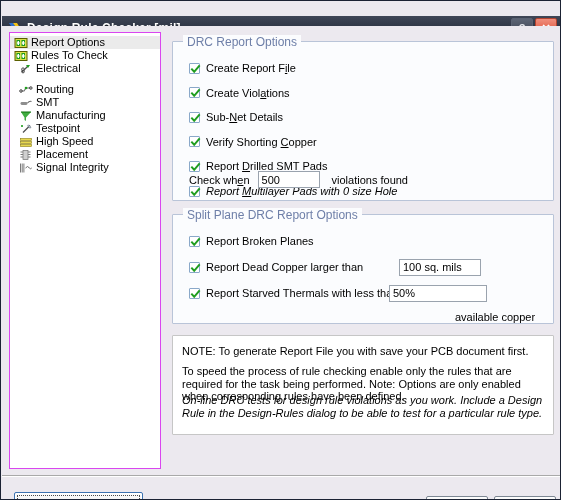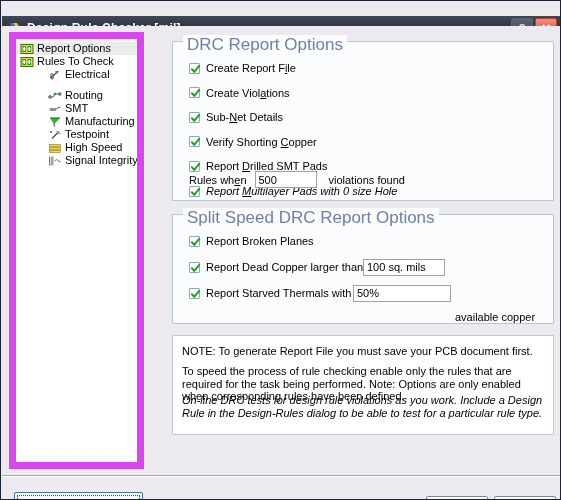--- a/index.html
+++ b/index.html
@@ -79,38 +79,38 @@
     left: 1px; top: 25px;
     width: 559px;
     height: 474px;
     background: #ece9ef;
   }
 
   
   .tree-panel {
     position: absolute;
     left: 7px; top: 6px;
-    width: 135px;
+    width: 152px;
     height: 437px;
     background: #ffffff;
-    border: 7px solid #d946ef;
+    border: 1px solid #d946ef;
     box-sizing: border-box;
     overflow: hidden;
   }
   .tree-item {
     display: flex;
     align-items: center;
     height: 13px;
     padding-left: 4px;
     font-size: 11px;
     white-space: nowrap;
     cursor: default;
   }
   .tree-item.root { padding-left: 4px; }
-  .tree-item.child { padding-left: 32px; }
+  .tree-item.child { padding-left: 9px; }
   .tree-item.selected { background: #ebebeb; }
   .tree-ico {
     width: 14px; height: 12px;
     margin-right: 3px;
     flex: 0 0 auto;
     display: block;
   }
   .tree-label { line-height: 13px; }
 
   
@@ -128,21 +128,21 @@
     border: 1px solid #b9c4d8;
     background: #fbfcfe;
     border-radius: 1px;
   }
   .gb-title {
     position: absolute;
     top: -7px; left: 10px;
     background: #fbfcfe;
     padding: 0 4px;
     color: #6e7fa8;
-    font-size: 17px;
+    font-size: 12px;
     white-space: nowrap;
   }
 
   
   #gb-drc { top: 9px; height: 160px; }
   
   #gb-split { top: 182px; height: 110px; }
   
   #gb-note { top: 303px; height: 100px; border-color: #c6c6c6; background:#ffffff; }
 
@@ -173,20 +173,21 @@
     box-sizing: border-box;
     height: 17px;
     background: #ffffff;
     border: 1px solid #9aa3ae;
     font-family: "Liberation Sans", sans-serif;
     font-size: 11px;
     color: #000;
     padding: 0 3px;
     line-height: 15px;
     outline: none;
+    margin-left: 36px;
   }
   .inline-lbl { font-size: 11px; white-space: nowrap; }
 
   
   .note-p {
     position: absolute;
     left: 9px;
     right: 8px;
     font-size: 11px;
     line-height: 12.5px;
@@ -336,20 +337,34 @@
               <rect x="1.5" y="2.5" width="11" height="2" fill="#e8d94e" stroke="#8a7c10" stroke-width=".6"></rect>
               <rect x="1.5" y="5.5" width="11" height="2" fill="#e8d94e" stroke="#8a7c10" stroke-width=".6"></rect>
               <rect x="1.5" y="8.5" width="11" height="2" fill="#e8d94e" stroke="#8a7c10" stroke-width=".6"></rect>
             </svg>
           </span>
           <span class="tree-label">High Speed</span>
         </div>
         <div class="tree-item child" style="margin-top: 0px;">
           <span>
             <svg class="tree-ico" width="14" height="12" viewBox="0 0 14 12">
+              <rect x="4" y="1.5" width="5" height="9" fill="#cfcfcf" stroke="#6f6f6f" stroke-width=".7"></rect>
+              <rect x="1.5" y="2.5" width="2.5" height="1" fill="#7a7a7a"></rect>
+              <rect x="1.5" y="5" width="2.5" height="1" fill="#7a7a7a"></rect>
+              <rect x="1.5" y="7.5" width="2.5" height="1" fill="#7a7a7a"></rect>
+              <rect x="9" y="2.5" width="2.5" height="1" fill="#7a7a7a"></rect>
+              <rect x="9" y="5" width="2.5" height="1" fill="#7a7a7a"></rect>
+              <rect x="9" y="7.5" width="2.5" height="1" fill="#7a7a7a"></rect>
+            </svg>
+          </span>
+          <span class="tree-label">Placement</span>
+        </div>
+        <div class="tree-item child" style="margin-top: 0px;">
+          <span>
+            <svg class="tree-ico" width="14" height="12" viewBox="0 0 14 12">
               <path d="M1.5 1.5 V10.5 M3.2 1.5 V10.5 M4.9 1.5 V10.5" stroke="#7a7a7a" stroke-width="1"></path>
               <path d="M6.5 6 q2 -3 4 0 q1 1.5 2.2 0" stroke="#6b6b6b" stroke-width="1" fill="none"></path>
             </svg>
           </span>
           <span class="tree-label">Signal Integrity</span>
         </div>
       </div>
 
     <div class="right-col">
 
@@ -401,29 +416,29 @@
                 <svg width="11" height="11" viewBox="0 0 11 11">
                   <path d="M2 5.4 L4.2 7.8 L9 2.2" stroke="#1f9d1f" stroke-width="2" fill="none" stroke-linecap="square"></path>
                 </svg>
               </span>
               <span class="cb-label"><span>Report </span><u>M</u><span>ultilayer Pads with 0 size Hole</span></span>
             </div>
           </div>
 
         <div class="cb-row" style="left:16px; top:129px;">
           <span class="inline-lbl">
-            <span>Rules wh</span><u>e</u><span>n</span>
+            <span>Check wh</span><u>e</u><span>n</span>
           </span>
           <input class="tinput" style="width: 62px; margin-left: 8px;" type="text" value="500">
           <span class="inline-lbl" style="margin-left:12px;">violations found</span>
         </div>
       </div>
 
       <div class="groupbox" id="gb-split">
-        <span class="gb-title">Split Speed DRC Report Options</span>
+        <span class="gb-title">Split Plane DRC Report Options</span>
         <div id="split-rows">
             <div class="cb-row" style="left: 16px; top: 20px;">
               <span class="checkbox">
                 <svg width="11" height="11" viewBox="0 0 11 11">
                   <path d="M2 5.4 L4.2 7.8 L9 2.2" stroke="#1f9d1f" stroke-width="2" fill="none" stroke-linecap="square"></path>
                 </svg>
               </span>
               <span class="cb-label">Report Broken Planes</span>
             </div>
             <div class="cb-row" style="left: 16px; top: 46px; position: absolute;">
@@ -442,21 +457,21 @@
                 </svg>
               </span>
               <span class="cb-label">Report Starved Thermals with less than</span>
               <input type="text" class="tinput" value="50%" style="width: 98px; position: absolute; left: 164px;">
               <span class="inline-lbl" style="position: absolute; left: 266px; margin-top: 48px;">available copper</span>
             </div>
           </div>
       </div>
 
       <div class="groupbox" id="gb-note">
-        <div class="note-p" style="top:9px;">NOTE: To generate Report File you must save your PCB document first.</div>
+        <div class="note-p" style="top:9px;">NOTE: To generate Report File you with save your PCB document first.</div>
         <div class="note-p" style="top:29px;">To speed the process of rule checking enable only the rules that are required for the task being performed.  Note: Options are only enabled when corresponding rules have been defined.</div>
         <div class="note-p" style="top:58px;font-style:italic;">On-line DRC tests for design rule violations as you work. Include a Design Rule in the Design-Rules dialog to be able to test for a particular rule  type.</div>
       </div>
 
     </div>
 
     <div class="sep"></div>
 
     <div class="btn focus-ring" id="btn-run">
       <span>

